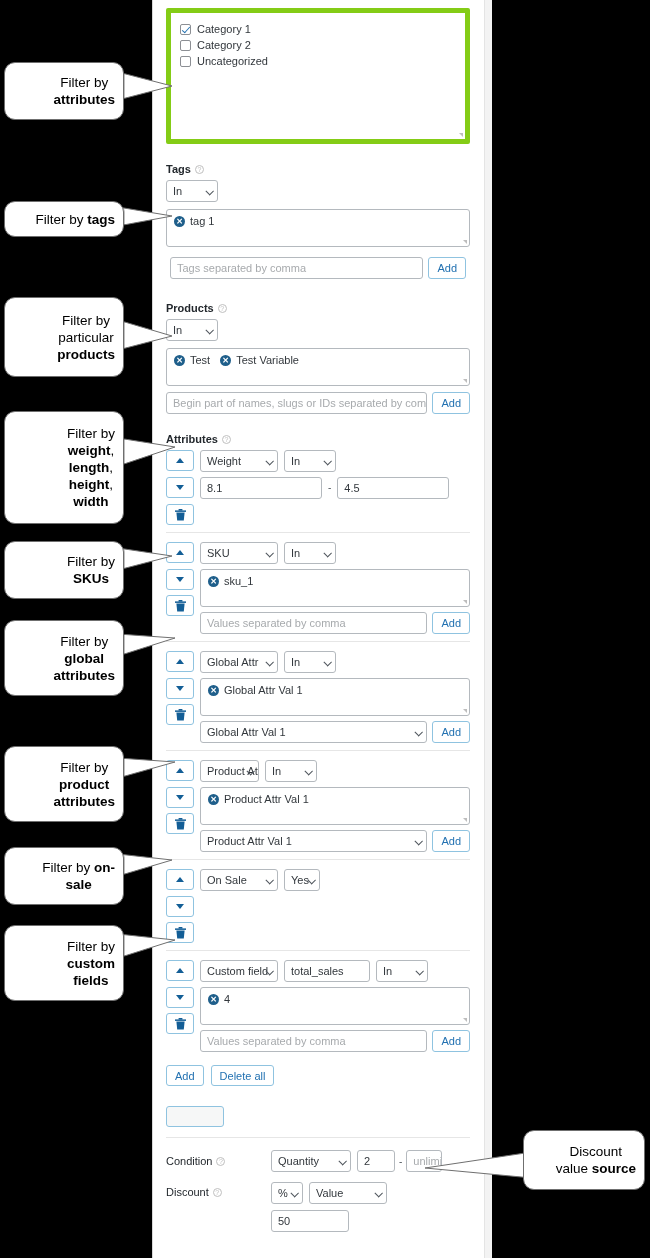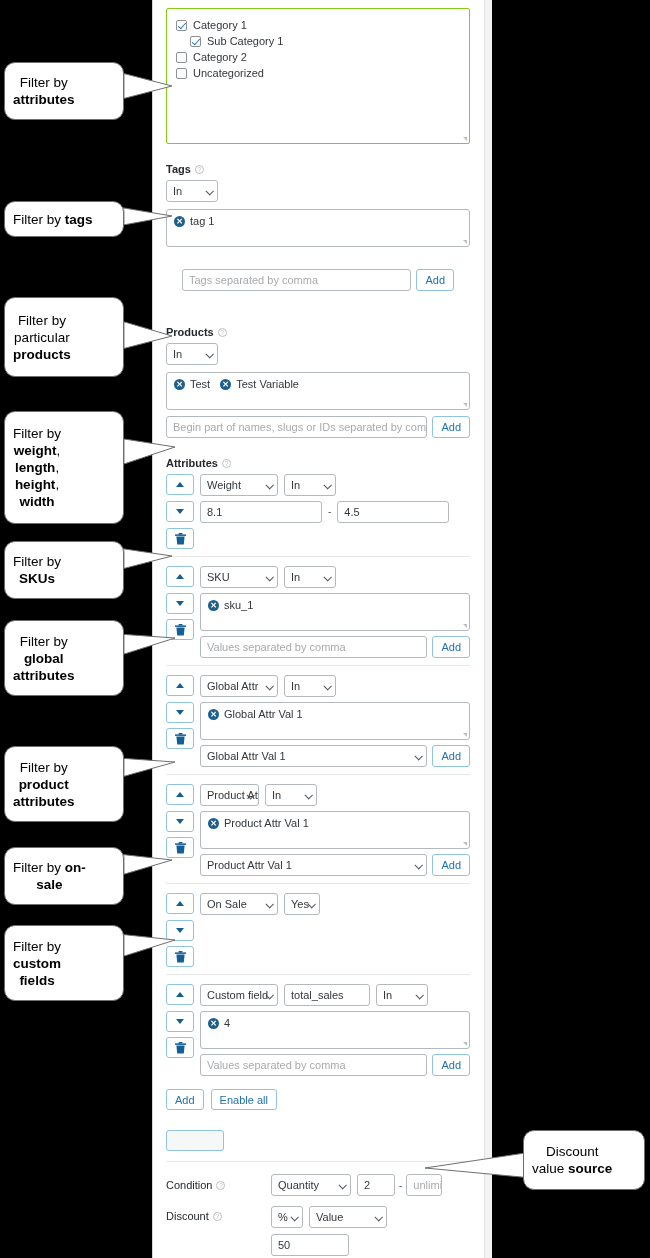--- a/index.html
+++ b/index.html
@@ -80,21 +80,21 @@
     content:""; position:absolute; right:2px; bottom:2px; width:0; height:0;
     border-left:4px solid transparent; border-top:4px solid #bdbdbd;
   }
   .chip { display:inline-flex; align-items:center; gap:5px; font-size:11px; color:#32373c; }
   .chip .x {
     width:11px; height:11px; border-radius:50%; background:#1f5f8b; color:#fff;
     font-size:8px; line-height:11px; text-align:center; font-weight:bold; flex:none;
   }
 
   .cats {
-    border:1px solid #84cc16; border-radius:2px; background:#fff;
+    border:5px solid #84cc16; border-radius:2px; background:#fff;
     height:136px; padding:8px 9px; position:relative; overflow:hidden;
   }
   .cats::after {
     content:""; position:absolute; right:2px; bottom:2px; width:0; height:0;
     border-left:4px solid transparent; border-top:4px solid #bdbdbd;
   }
   .cat-row { display:flex; align-items:center; gap:6px; font-size:11px; color:#32373c; height:16px; }
   .cat-row.sub { padding-left:14px; }
   .cb {
     width:11px; height:11px; border:1px solid #8c8f94; border-radius:2px; background:#fff;
@@ -117,44 +117,40 @@
     background:#f6f7f7; display:flex; align-items:center; justify-content:center;
   }
 
   .kv { display:flex; align-items:center; margin-bottom:10px; }
   .kv .k { width:105px; font-size:11px; color:#23282d; display:flex; align-items:center; gap:4px; }
 
   
   .callout {
     position:absolute; background:#fff; border:1px solid #6f6f6f; border-radius:11px;
     color:#000; font-size:13.5px; line-height:17px; text-align:center;
-    display:flex; align-items:center; justify-content:flex-start; padding:6px 8px;
+    display:flex; align-items:center; justify-content:flex-end; padding:6px 8px;
     box-shadow:1px 1px 0 rgba(0,0,0,.25);
   }
   .callout b { font-weight:bold; }
 </style>
 </head>
 <body>
 
 <div id="panel">
   <div class="panel-edge-l"></div>
   <div id="scroll-track"></div>
 
   <div id="panel-inner">
 
     
     <div style="height:8px"></div>
     <div class="cats">
       <div class="cat-row">
         <span class="cb on"></span>
         <span>Category 1</span>
-      </div>
-      <div class="cat-row sub">
-        <span class="cb on"></span>
-        <span>Sub Category 1</span>
       </div>
       <div class="cat-row">
         <span class="cb"></span>
         <span>Category 2</span>
       </div>
       <div class="cat-row">
         <span class="cb"></span>
         <span>Uncategorized</span>
       </div>
     </div>
@@ -167,21 +163,21 @@
     </div>
     <div class="sel" style="width:52px">In</div>
     <div style="height:7px"></div>
     <div class="tagbox">
       <span class="chip">
         <span class="x">✕</span>
         <span>tag 1</span>
       </span>
     </div>
     <div style="height:6px"></div>
-    <div class="rowline" style="gap:5px;margin:16px">
+    <div class="rowline" style="gap:5px;margin:4px">
       <div class="txt ph" style="flex:1">Tags separated by comma</div>
       <div class="btn-add">Add</div>
     </div>
 
     
     <div style="height:19px"></div>
     <div class="fld-label">
       <span>Products</span>
       <span class="help-dot">?</span>
     </div>
@@ -414,21 +410,21 @@
             <div class="btn-add">Add</div>
           </div>
         </div>
       </div>
     </div>
 
     
     <div style="height:8px"></div>
     <div class="rowline" style="gap:7px;margin:0">
       <div class="btn-plain">Add</div>
-      <div class="btn-plain">Enable all</div>
+      <div class="btn-plain">Delete all</div>
     </div>
 
     
     <div style="height:20px"></div>
     <div class="collapse-wide">
       <span class="tri-up"></span>
     </div>
     <div class="hr" style="margin:10px 0 12px 0"></div>
 
     

